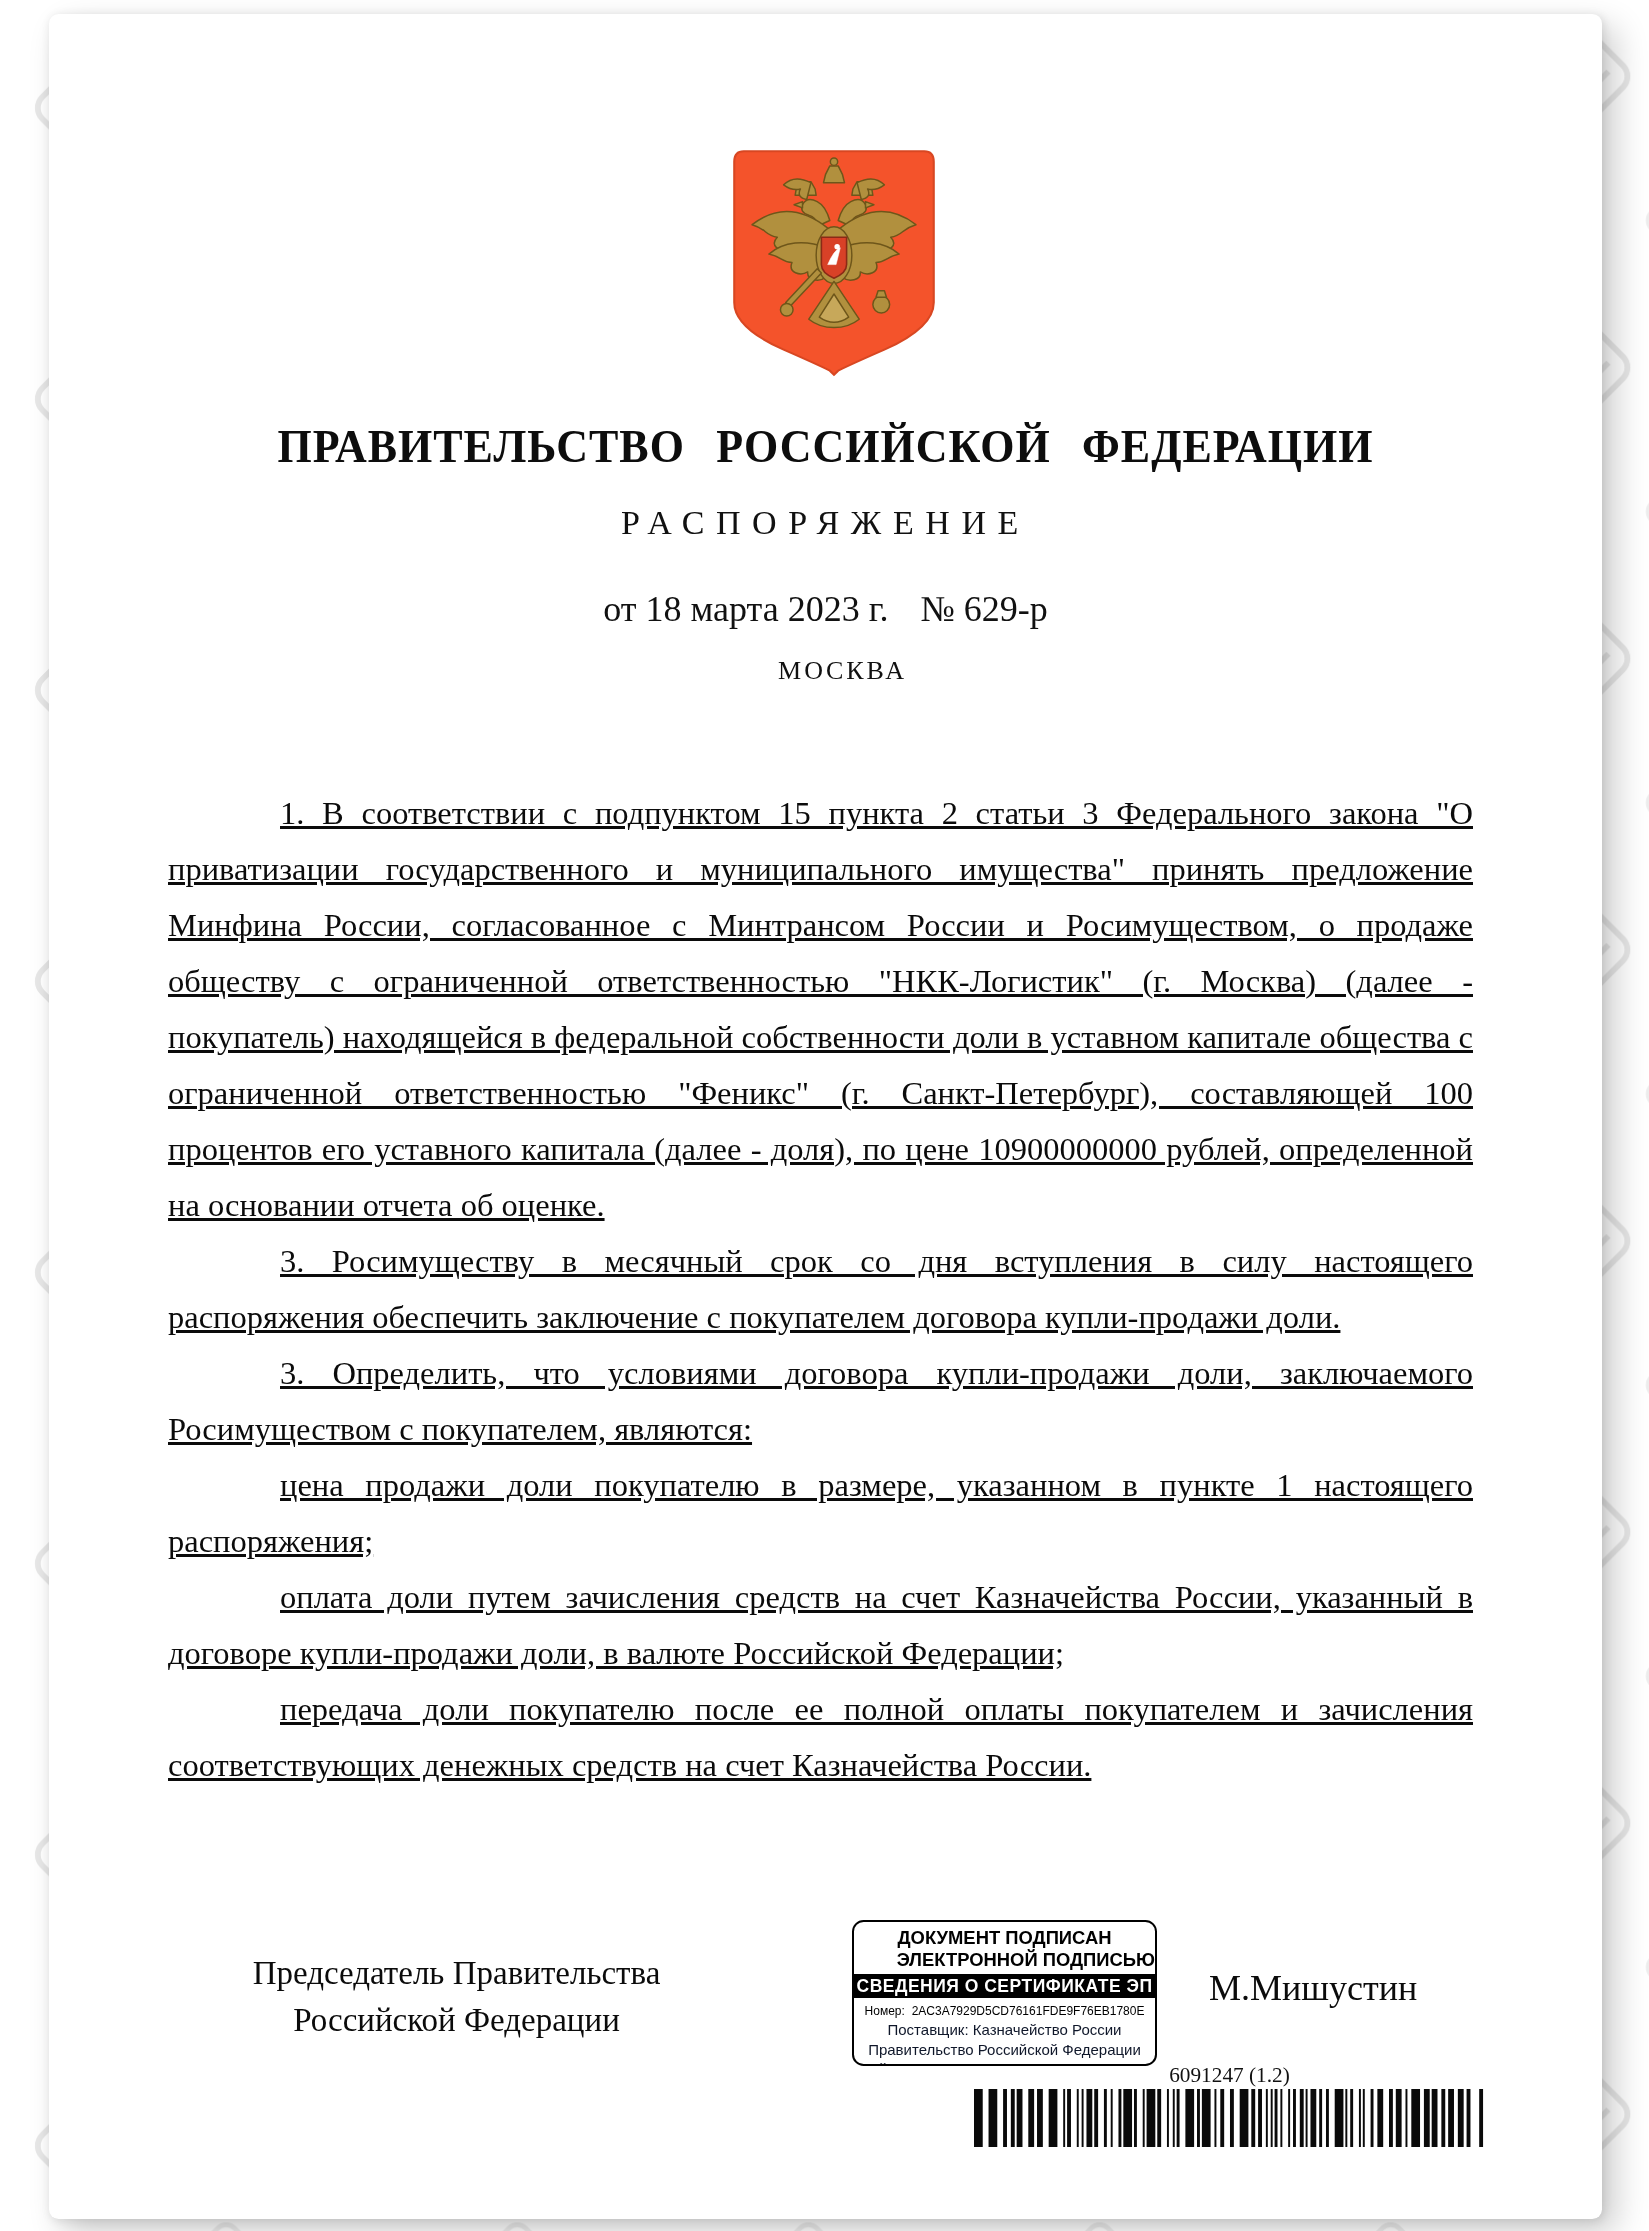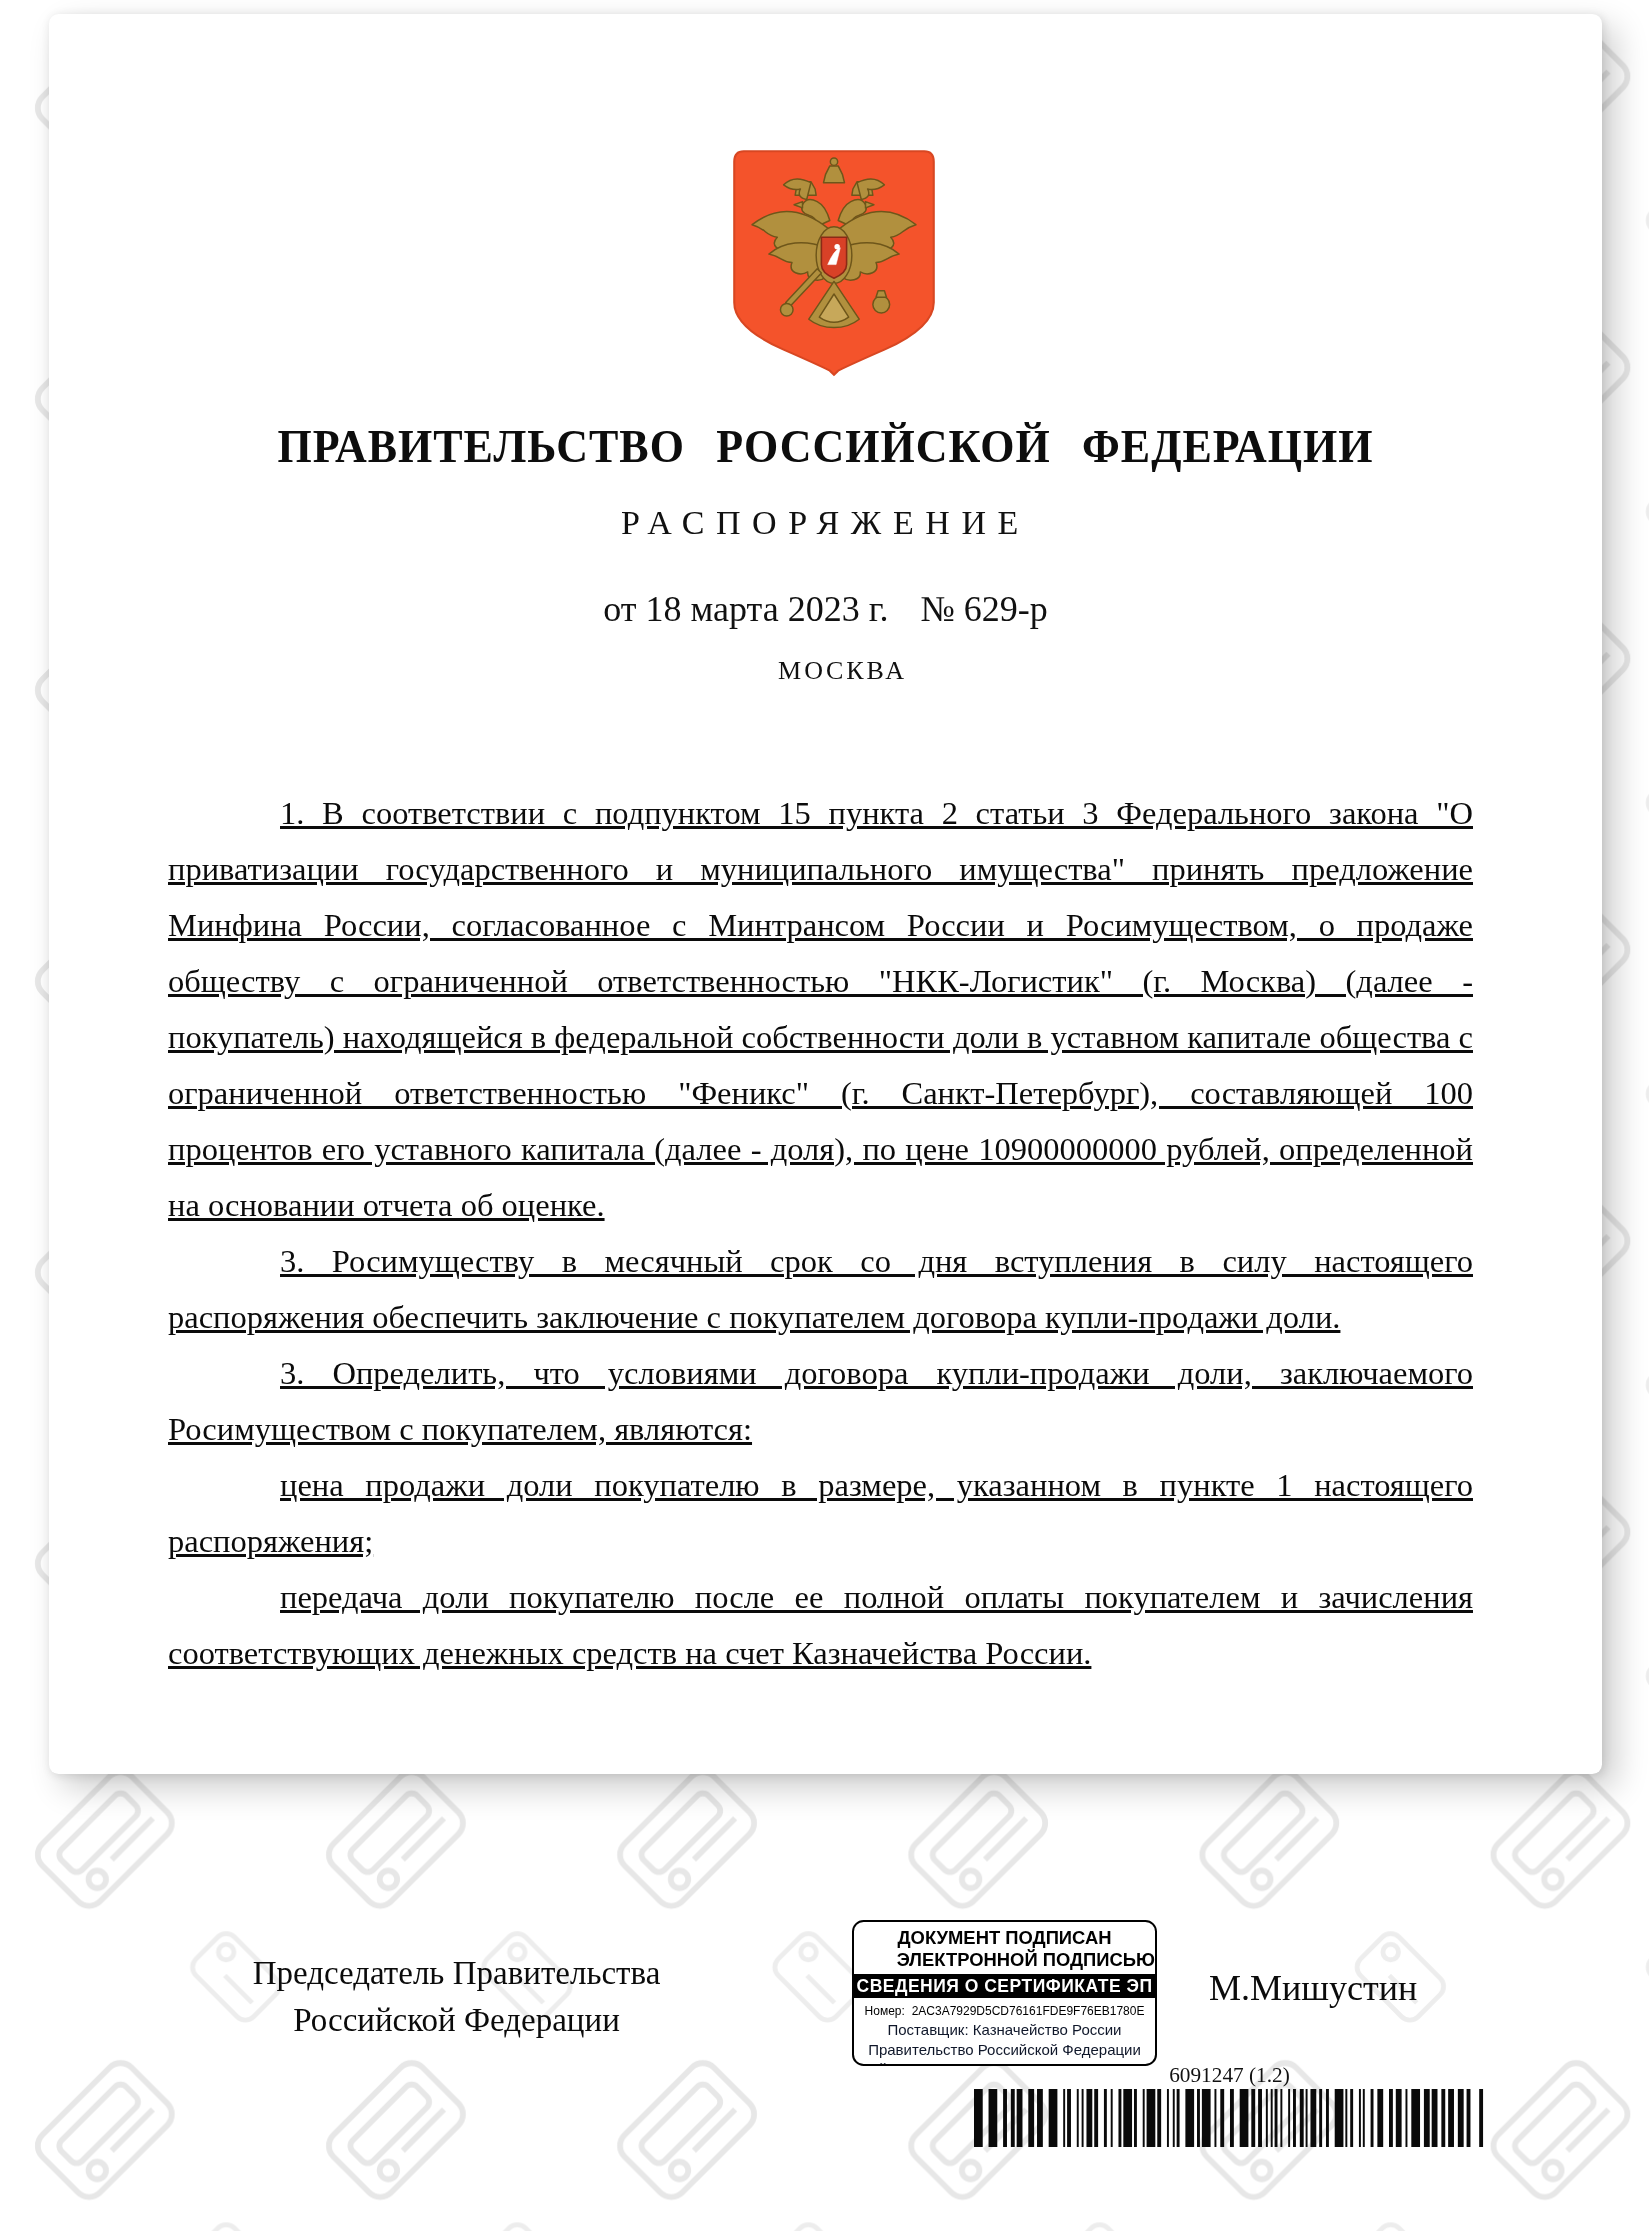--- a/index.html
+++ b/index.html
@@ -3,21 +3,21 @@
 <meta charset="utf-8">
 <style>
   html,body{margin:0;padding:0;}
   body{
     width:1650px;height:2232px;position:relative;overflow:hidden;
     background:#ffffff;
     font-family:"Liberation Serif","DejaVu Serif",serif;
   }
   .bg-pattern{position:absolute;left:0;top:0;width:1650px;height:2232px;z-index:0;}
   .page{
-    position:absolute;left:49px;top:13.6px;width:1553px;height:1760px;
+    position:absolute;left:49px;top:13.6px;width:1553px;height:2205px;
     background:#ffffff;border-radius:9.7px;z-index:1;
     box-shadow:13.6px 13.6px 33px rgba(0,0,0,0.20), 1.9px 1.9px 9.7px rgba(0,0,0,0.10);
   }
   .arms{position:absolute;left:680px;top:132px;width:210px;height:233px;}
   .title{
     position:absolute;left:0;top:407px;width:1553px;text-align:center;
     font-weight:bold;font-size:44px;letter-spacing:1px;word-spacing:19.4px;
     transform:scaleY(1.04);color:#0d0d0d;
   }
   .doc-type{
@@ -143,20 +143,21 @@
     <span>от 18 марта 2023 г.</span>
     <span class="num">№ 629-р</span>
   </div>
   <div class="city">МОСКВА</div>
 
   <div class="body-text">
     <p>1. В соответствии с подпунктом 15 пункта 2 статьи 3 Федерального закона "О приватизации государственного и муниципального имущества" принять предложение Минфина России, согласованное с Минтрансом России и Росимуществом, о продаже обществу с ограниченной ответственностью "НКК-Логистик" (г. Москва) (далее - покупатель) находящейся в федеральной собственности доли в уставном капитале общества с ограниченной ответственностью "Феникс" (г. Санкт-Петербург), составляющей 100 процентов его уставного капитала (далее - доля), по цене 10900000000 рублей, определенной на основании отчета об оценке.</p>
     <p>3. Росимуществу в месячный срок со дня вступления в силу настоящего распоряжения обеспечить заключение с покупателем договора купли-продажи доли.</p>
     <p>3. Определить, что условиями договора купли-продажи доли, заключаемого Росимуществом с покупателем, являются:</p>
     <p>цена продажи доли покупателю в размере, указанном в пункте 1 настоящего распоряжения;</p>
+    <p>оплата доли путем зачисления средств на счет Казначейства России, указанный в договоре купли-продажи доли, в валюте Российской Федерации;</p>
     <p>передача доли покупателю после ее полной оплаты покупателем и зачисления соответствующих денежных средств на счет Казначейства России.</p>
   </div>
 
   <div class="sig-left">
     <div>Председатель Правительства</div>
     <div>Российской Федерации</div>
   </div>
 
   <div class="stamp">
     <div class="s-head">ДОКУМЕНТ ПОДПИСАН</div>

